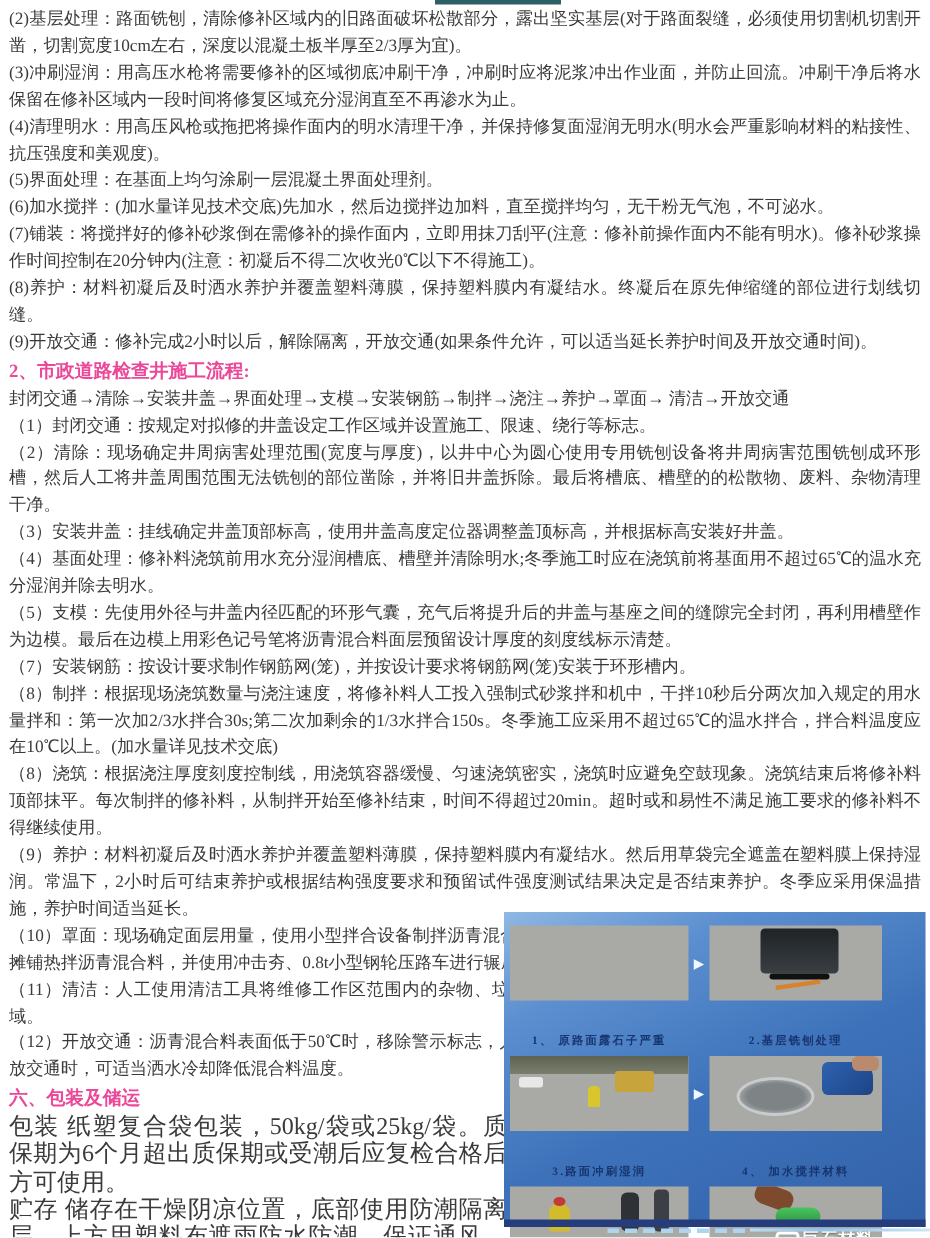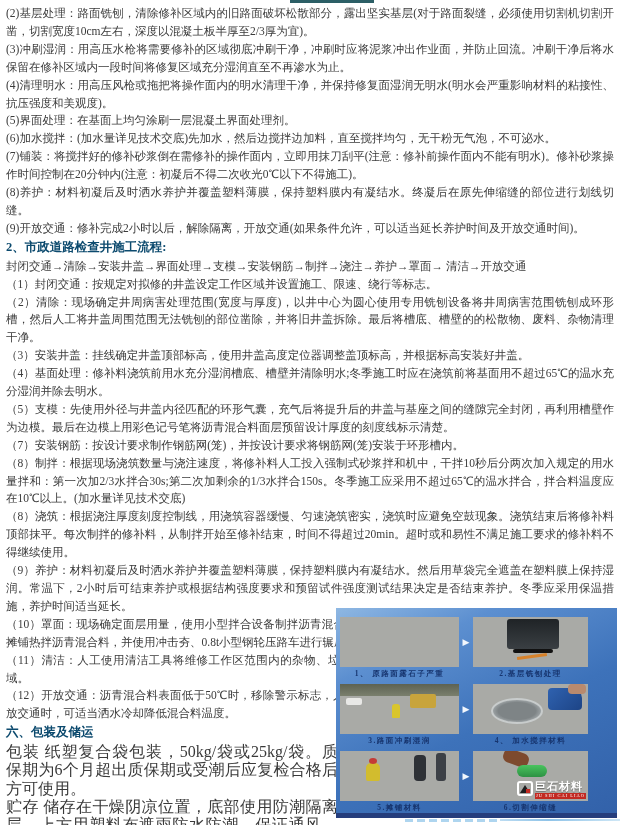--- a/index.html
+++ b/index.html
@@ -19,41 +19,41 @@
   .content {
     position:absolute; left:6px; top:5px; width:608px;
   }
   .body-text p {
     font-size:11.5px; line-height:17.9px;
     text-align:justify;
     color:#3a3a3a;
   }
   .heading {
     font-size:12.5px; line-height:17.9px; font-weight:bold;
-    color:#0c4a6e; margin:1px 0 1px 0;
+    color:#ec4899; margin:1px 0 1px 0;
   }
   .left-col { width:332px; }
   .left-col p { font-size:16px; line-height:18.2px; text-align:justify; }
 
   
   .photo-panel {
     position:absolute; left:336px; top:608px; width:281px; height:210px;
     background:linear-gradient(155deg,#8fb8e3 0%, #5c8fd0 22%, #3d72ba 55%, #3261a9 100%);
     padding:9px 0 0 4px;
   }
   .panel-row { display:flex; align-items:flex-start; margin-bottom:3px; }
   .fig { width:119px; margin-right:0; }
   .fig .ph {
     width:119px; height:50px; position:relative; overflow:hidden;
     background:#a9aaa6;
   }
   .fig .cap {
     font-size:7.5px; font-weight:bold; color:#17356f;
     letter-spacing:1.5px; text-align:center; line-height:14px;
-    white-space:nowrap; overflow:hidden;
+    white-space:nowrap; overflow:hidden;margin-top:20px;
   }
   .arrow {
     width:14px; height:50px; display:flex; align-items:center; justify-content:center;
     color:#f2f7fd; font-size:9px;
   }
   .fig2 .ph { width:115px; }
   .fig2 { width:115px; }
   .panel-bottom-bar {
     position:absolute; left:0; bottom:0; width:281px; height:5px;
     background:#253d7c;

